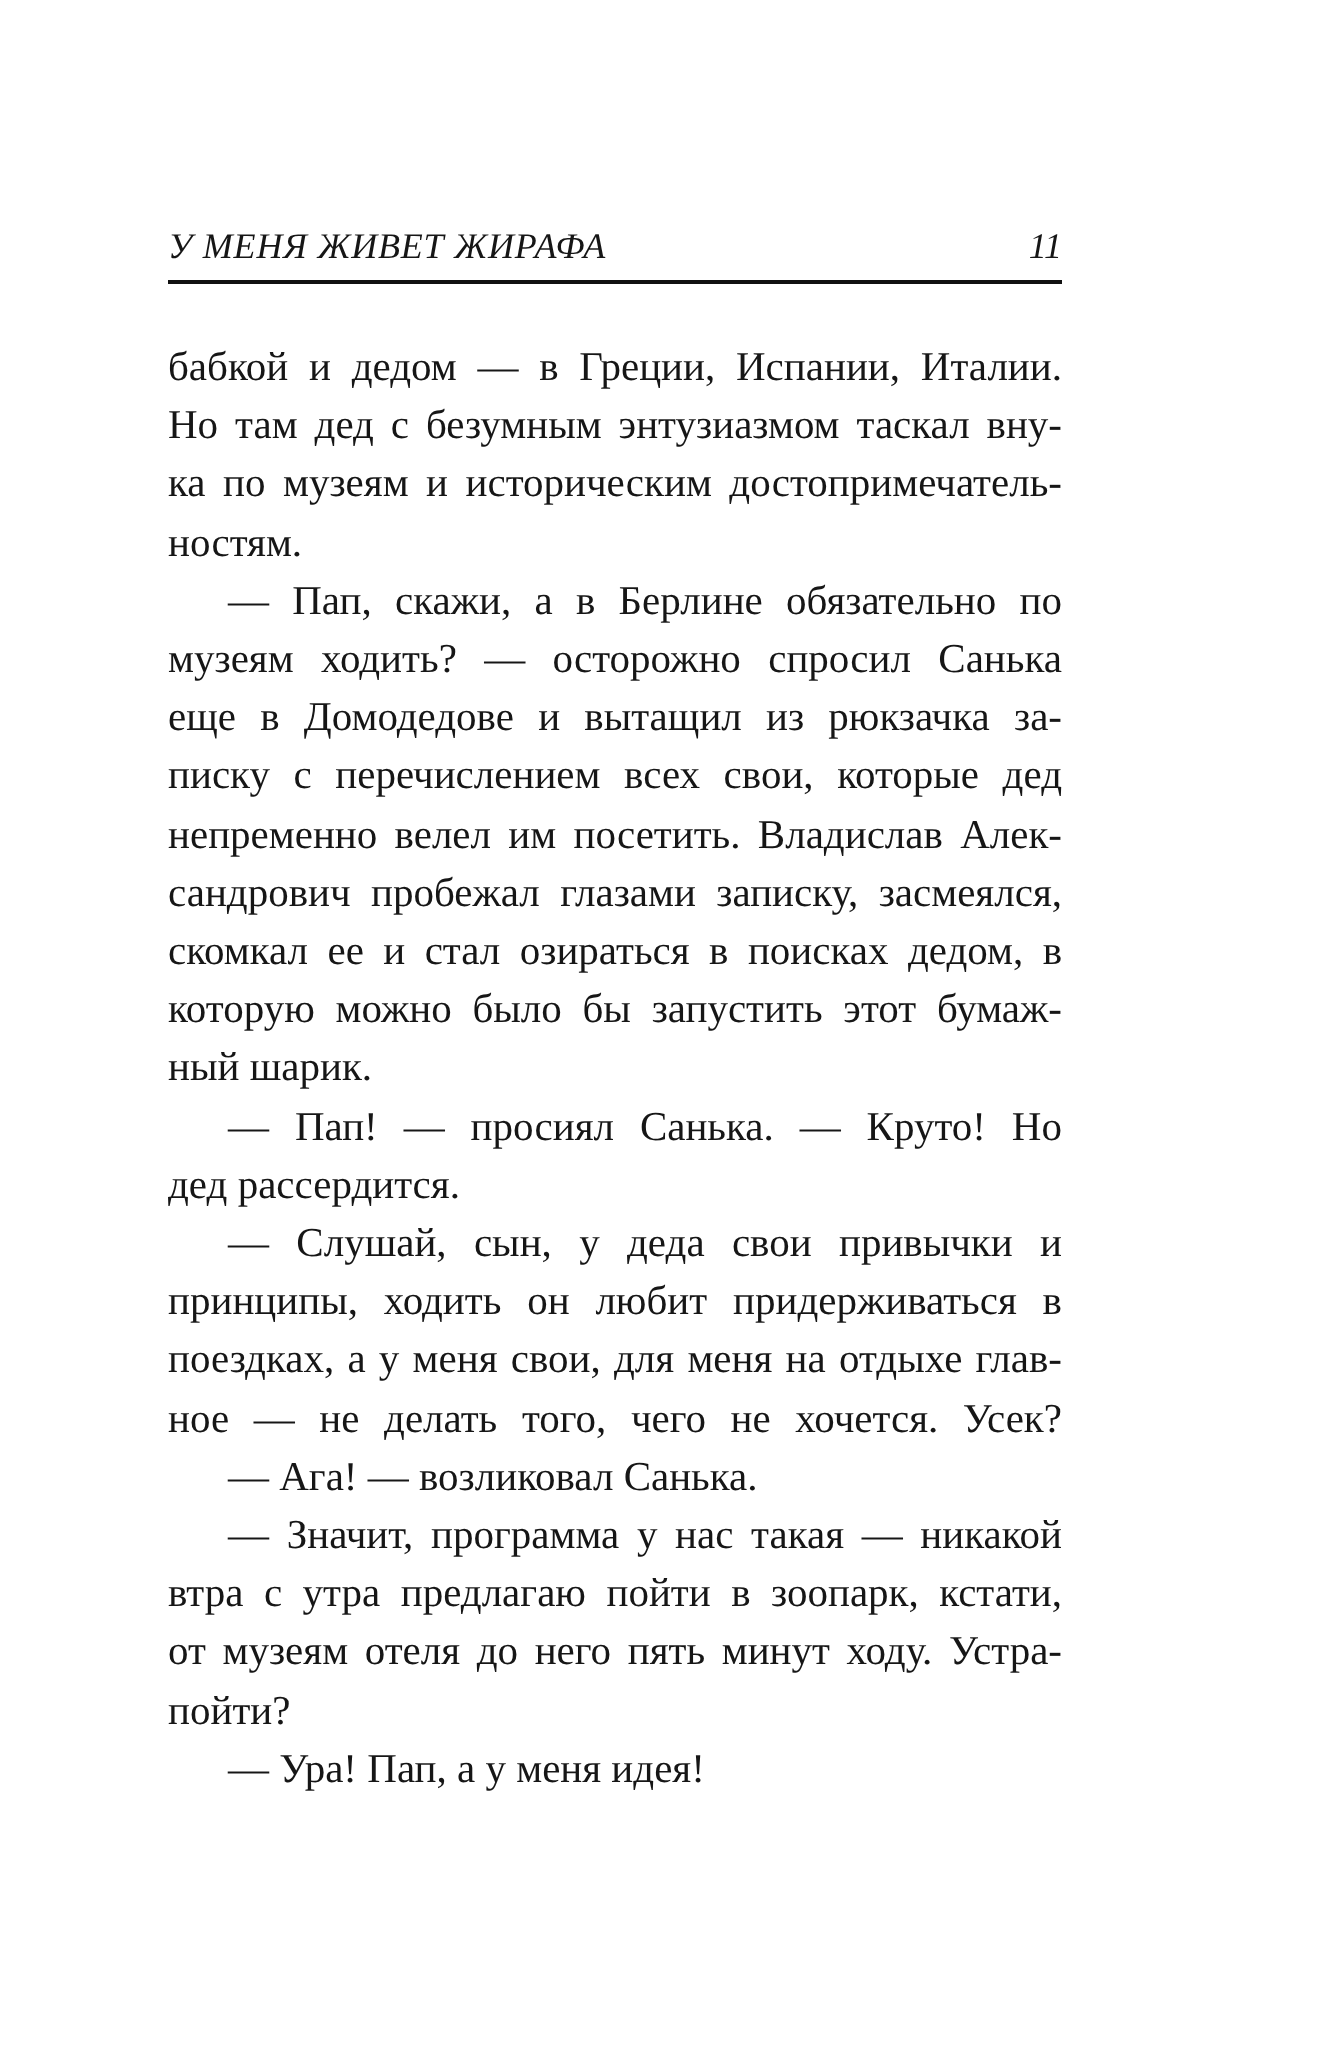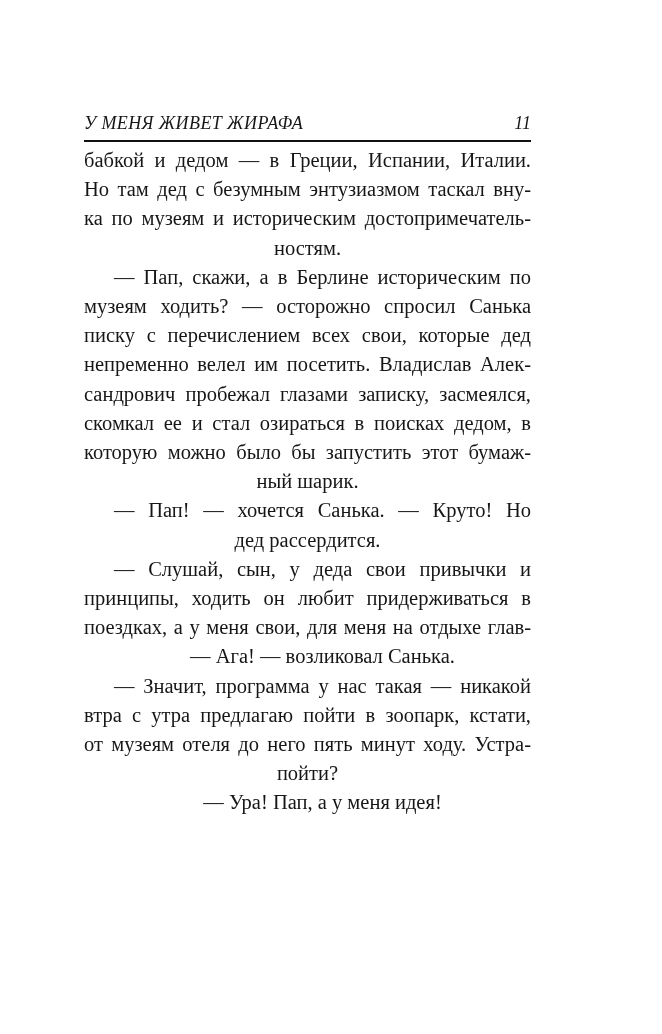--- a/index.html
+++ b/index.html
@@ -38,30 +38,29 @@
     position: absolute;
     left: 84px;
     top: 140px;
     width: 447px;
     height: 2px;
     background: #111111;
   }
   .bodytext {
     position: absolute;
     left: 84px;
-    top: 146px;
+    top: 170px;
     width: 447px;
     font-size: 20.5px;
     line-height: 29.2px;
     color: #161616;
   }
   .line {
     white-space: normal;
     overflow: visible;
-    text-align: center;
   }
   .j {
     text-align: justify;
     text-align-last: justify;
   }
   .ind {
     text-indent: 30px;
   }
 </style>
 </head>
@@ -79,39 +78,41 @@
   <div class="bodytext">
 
     <div class="para">
       <div class="line j">бабкой и дедом — в Греции, Испании, Италии.</div>
       <div class="line j">Но там дед с безумным энтузиазмом таскал вну-</div>
       <div class="line j">ка по музеям и историческим достопримечатель-</div>
       <div class="line">ностям.</div>
     </div>
 
     <div class="para">
-      <div class="line j ind">— Пап, скажи, а в Берлине историческим по</div>
+      <div class="line j ind">— Пап, скажи, а в Берлине обязательно по</div>
       <div class="line j">музеям ходить? — осторожно спросил Санька</div>
+      <div class="line j">еще в Домодедове и вытащил из рюкзачка за-</div>
       <div class="line j">писку с перечислением всех свои, которые дед</div>
       <div class="line j">непременно велел им посетить. Владислав Алек-</div>
       <div class="line j">сандрович пробежал глазами записку, засмеялся,</div>
       <div class="line j">скомкал ее и стал озираться в поисках дедом, в</div>
       <div class="line j">которую можно было бы запустить этот бумаж-</div>
       <div class="line">ный шарик.</div>
     </div>
 
     <div class="para">
-      <div class="line j ind">— Пап! — хочется Санька. — Круто! Но</div>
+      <div class="line j ind">— Пап! — просиял Санька. — Круто! Но</div>
       <div class="line">дед рассердится.</div>
     </div>
 
     <div class="para">
       <div class="line j ind">— Слушай, сын, у деда свои привычки и</div>
       <div class="line j">принципы, ходить он любит придерживаться в</div>
       <div class="line j">поездках, а у меня свои, для меня на отдыхе глав-</div>
+      <div class="line j">ное — не делать того, чего не хочется. Усек?</div>
     </div>
 
     <div class="para">
       <div class="line ind">— Ага! — возликовал Санька.</div>
     </div>
 
     <div class="para">
       <div class="line j ind">— Значит, программа у нас такая — никакой</div>
       <div class="line j">втра с утра предлагаю пойти в зоопарк, кстати,</div>
       <div class="line j">от музеям отеля до него пять минут ходу. Устра-</div>

